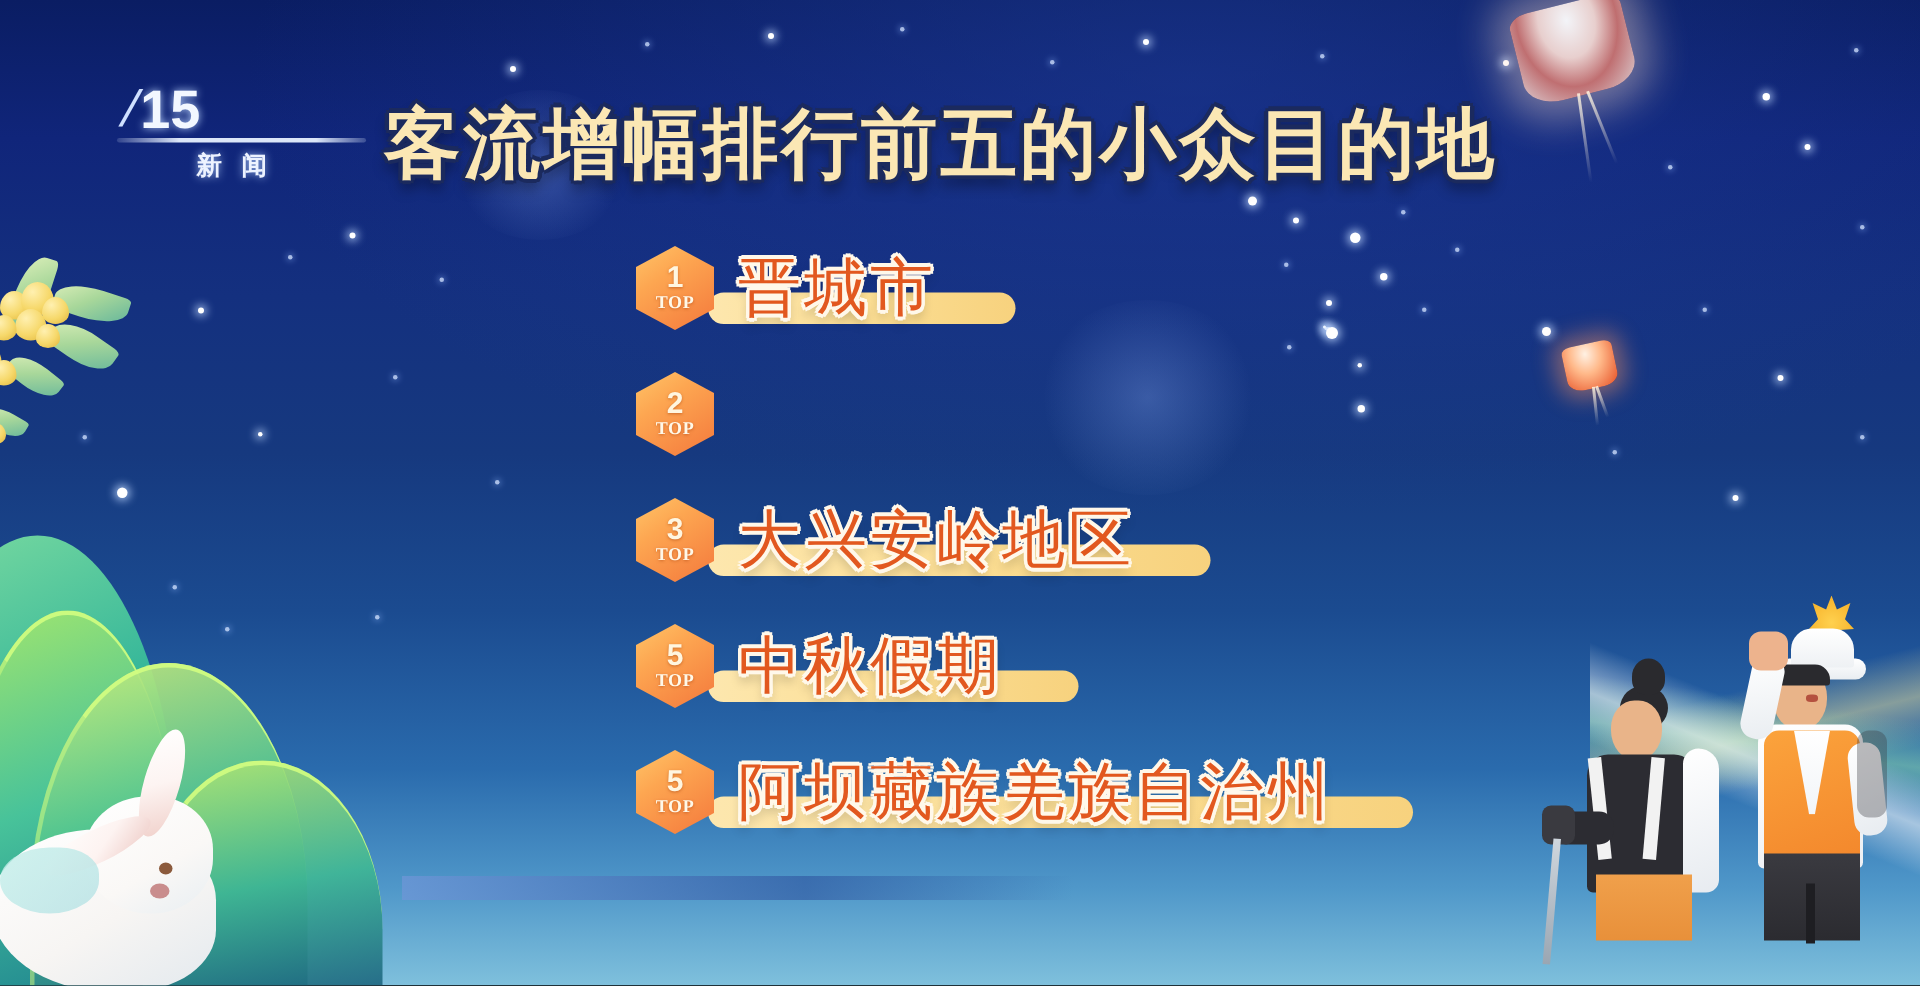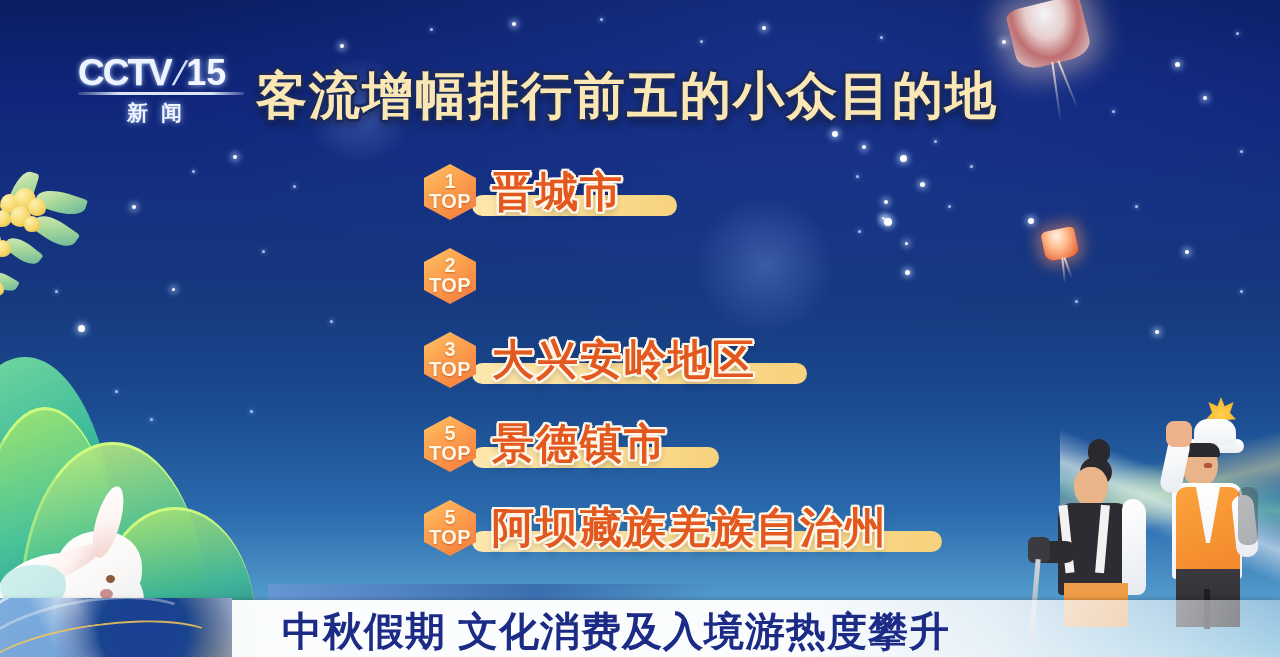--- a/index.html
+++ b/index.html
@@ -94,21 +94,21 @@
     font-size:36px; font-weight:700; color:#f2f7ff;
     text-shadow:0 0 6px rgba(190,215,255,.95);
   }
   .logo-underline {
     height:3px; margin-top:-2px;
     background:linear-gradient(to right, rgba(230,240,255,.15), rgba(230,240,255,.95) 25%, rgba(230,240,255,.95) 80%, rgba(230,240,255,.2));
     border-radius:2px;
   }
   .logo-cn {
     margin-top:4px; text-align:center;
-    font-size:21px; font-weight:700; letter-spacing:13px;
+    font-size:17px; font-weight:700; letter-spacing:13px;
     color:#edf3ff; text-shadow:0 0 6px rgba(180,210,255,.85);
   }
 
   
   .title {
     position:absolute; left:256px; top:62px;
     font-size:51px; font-weight:700; letter-spacing:2px;
     color:#fbe7b4;
     -webkit-text-stroke:0px;
     text-shadow:
@@ -131,35 +131,35 @@
     clip-path:polygon(50% 0%, 100% 25%, 100% 75%, 50% 100%, 0% 75%, 0% 25%);
     background:linear-gradient(145deg,#ffc468 0%,#fda651 35%,#f4793c 100%);
     display:flex; flex-direction:column; align-items:center; justify-content:center;
     box-shadow:0 2px 7px rgba(0,0,0,.3);
   }
   .badge .num {
     font-size:20px; font-weight:700; line-height:.95;
     color:#fff6e0; text-shadow:0 1px 2px rgba(160,60,10,.5);
   }
   .badge .top {
-    font-size:20px; font-weight:700; line-height:1.05;
-    color:#fff8e8; letter-spacing:.4px; text-shadow:0 1px 2px rgba(160,60,10,.5);
+    font-size:12px; font-weight:700; line-height:1.05;
+    color:#fff8e8; letter-spacing:.4px; text-shadow:0 1px 2px rgba(160,60,10,.5);font-family:Liberation Serif, serif;
   }
   .city-wrap { position:relative; margin-left:-6px; }
   .city-bar {
     position:absolute; left:2px; bottom:2px;
     height:21px; border-radius:11px;
     background:linear-gradient(to right,#fde7ae 0%,#fbdd92 55%,#f7d27e 100%);
     z-index:1;
   }
   .city {
     position:relative; z-index:2;
     display:block;
     padding:0 16px 0 22px;
-    font-size:42px; font-weight:700; letter-spacing:2px;
+    font-size:42px; font-weight:400; letter-spacing:2px;
     line-height:52px;
     color:#e2581f;
     white-space:nowrap;
     text-shadow:
       2.4px 0 0 #fff8ea, -2.4px 0 0 #fff8ea, 0 2.4px 0 #fff8ea, 0 -2.4px 0 #fff8ea,
       1.8px 1.8px 0 #fff8ea, -1.8px 1.8px 0 #fff8ea, 1.8px -1.8px 0 #fff8ea, -1.8px -1.8px 0 #fff8ea,
       0 5px 7px rgba(0,0,0,.28);
   }
 
   
@@ -408,21 +408,20 @@
       <div class="h-body" style="left:96px;top:86px;width:20px;height:58px;border-radius:8px;
         background:#3a3a40;opacity:.35;"></div>
       <div class="h-body" style="left:34px;top:168px;width:64px;height:58px;
         background:linear-gradient(to bottom,#3a3a40,#2b2b30);"></div>
       <div class="h-body" style="left:62px;top:188px;width:6px;height:40px;background:#1e1e22;"></div>
     </div>
   </div>
 
   <div class="logo">
     <div class="logo-row">
-      <span class="logo-cctv">CCTV</span>
       <span class="logo-slash">/</span>
       <span class="logo-13">15</span>
     </div>
     <div class="logo-underline"></div>
     <div class="logo-cn">新闻</div>
   </div>
 
   <div class="title">客流增幅排行前五的小众目的地</div>
 
   <div class="rank-list">
@@ -456,41 +455,33 @@
       </div>
     </div>
 
     <div class="rank-row">
       <div class="badge">
         <span class="num">5</span>
         <span class="top">TOP</span>
       </div>
       <div class="city-wrap">
         <div class="city-bar" style="width:247px"></div>
-        <span class="city">景德镇市</span>
+        <span class="city">中秋假期</span>
       </div>
     </div>
 
     <div class="rank-row">
       <div class="badge">
         <span class="num">5</span>
         <span class="top">TOP</span>
       </div>
       <div class="city-wrap">
         <div class="city-bar" style="width:470px"></div>
         <span class="city">阿坝藏族羌族自治州</span>
       </div>
     </div>
 
   </div>
 
   <div class="tag-strip"></div>
 
-  <div class="news-bar">
-    <div class="news-globe">
-      <div class="globe-swoosh" style="left:-40px;top:-22px;width:210px;height:96px;transform:rotate(-16deg);"></div>
-      <div class="globe-swoosh" style="left:-30px;top:2px;width:230px;height:86px;transform:rotate(-10deg);opacity:.6;"></div>
-      <div class="globe-gold" style="left:-26px;top:26px;width:250px;height:74px;transform:rotate(-8deg);"></div>
-    </div>
-    <div class="headline">中秋假期 文化消费及入境游热度攀升</div>
-  </div>
 
 </div>
 
 </body></html>

